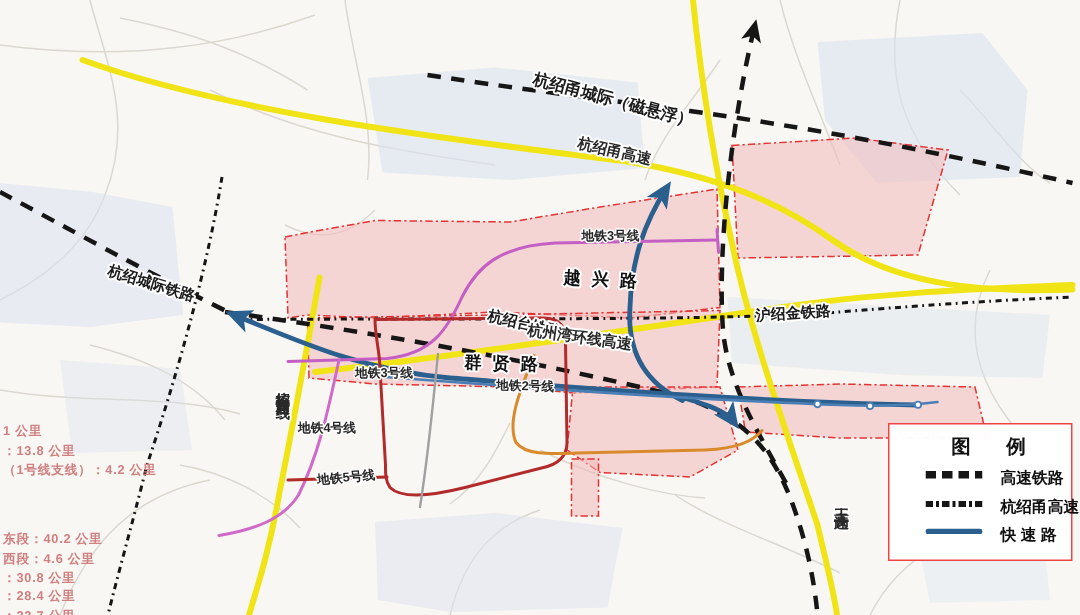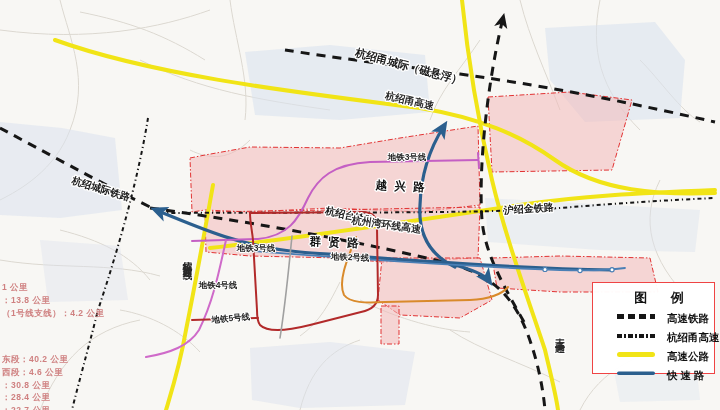--- a/index.html
+++ b/index.html
@@ -190,28 +190,20 @@
               <rect x="18" y="3" width="2" height="4"></rect>
               <rect x="22" y="3" width="5" height="4"></rect>
               <rect x="29" y="3" width="2" height="4"></rect>
               <rect x="33" y="3" width="5" height="4"></rect>
             </g>
           </svg>
     </span>
     <span class="legend-label">杭绍甬高速</span>
   </div>
 
-  <div class="legend-row">
-    <span class="legend-sw">
-      <svg width="38" height="8">
-            <rect x="0" y="2" width="38" height="5" rx="2.5" fill="#f1e416"></rect>
-          </svg>
-    </span>
-    <span class="legend-label">高速公路</span>
-  </div>
 
   <div class="legend-row">
     <span class="legend-sw">
       <svg width="38" height="8">
             <rect x="0" y="2.5" width="38" height="3.5" rx="1.7" fill="#2b5f8e"></rect>
           </svg>
     </span>
     <span class="legend-label">快 速 路</span>
   </div>
 

